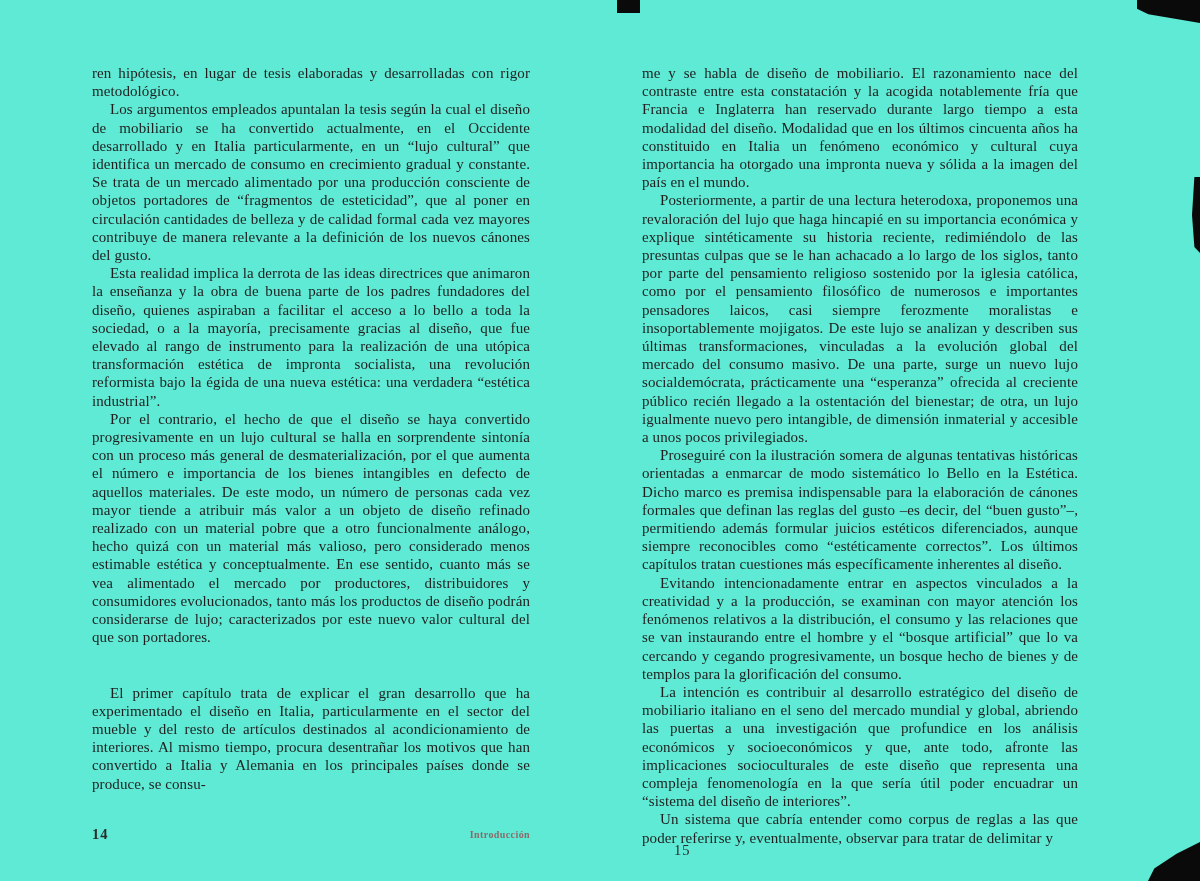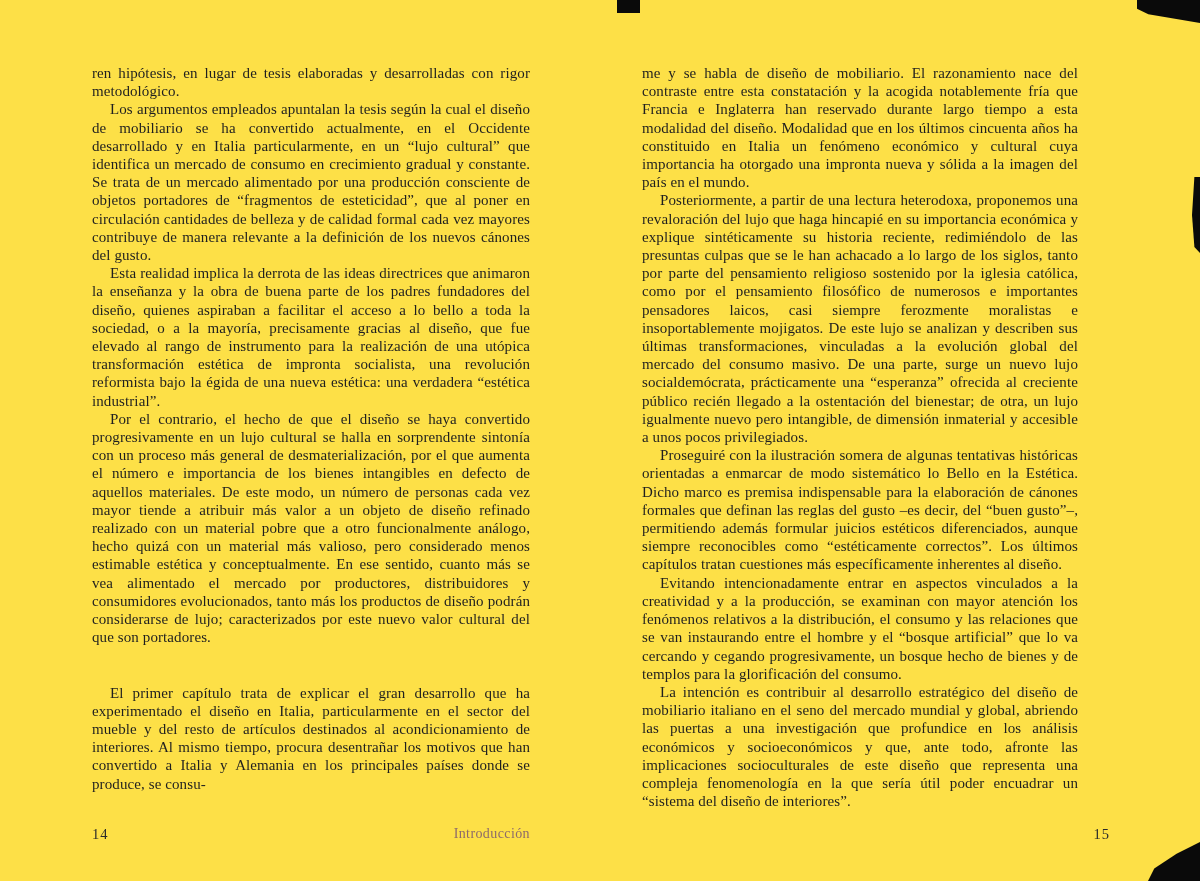--- a/index.html
+++ b/index.html
@@ -4,21 +4,21 @@
 <style>
   html, body {
     margin: 0;
     padding: 0;
     background: #ffffff;
   }
   #spread {
     position: relative;
     width: 1200px;
     height: 881px;
-    background: #fde047;
+    background: #5eead4;
     overflow: hidden;
     font-family: "Liberation Serif", serif;
   }
   .page-text {
     position: absolute;
     top: 64px;
     text-align: justify;
     font-size: 15px;
     line-height: 18.2px;
     color: #1f1f1f;
@@ -36,34 +36,36 @@
     position: absolute;
     top: 826px;
     font-size: 14.5px;
     color: #2a2a2a;
   }
   #left-footer {
     left: 92px;
     width: 438px;
     display: flex;
     justify-content: space-between;
-    align-items: flex-start;
+    align-items: center;
+    font-weight: bold;
   }
   #right-footer {
     left: 674px;
     width: 436px;
-    text-align: right;
+    text-align: left;
+    margin-top: 16px;
   }
   .folio {
     letter-spacing: 1px;
     font-variant-numeric: oldstyle-nums;
   }
   .running-head {
     color: #8d6a6a;
-    font-size: 14px;
+    font-size: 10px;
     letter-spacing: 0.4px;
   }
   
   .scan-mark {
     position: absolute;
     background: #0a0a0a;
   }
   #mark-top-center   { left: 617px;  top: 0;     width: 23px; height: 13px; }
   #mark-top-right    { left: 1137px; top: 0;     width: 63px; height: 23px;
                        clip-path: polygon(0 0, 100% 0, 100% 100%, 18% 62%, 0 38%); }
@@ -84,20 +86,21 @@
       <p class="para indent">Por el contrario, el hecho de que el diseño se haya convertido progresivamente en un lujo cultural se halla en sorprendente sintonía con un proceso más general de desmaterialización, por el que aumenta el número e importancia de los bienes intangibles en defecto de aquellos materiales. De este modo, un número de personas cada vez mayor tiende a atribuir más valor a un objeto de diseño refinado realizado con un material pobre que a otro funcionalmente análogo, hecho quizá con un material más valioso, pero considerado menos estimable estética y conceptualmente. En ese sentido, cuanto más se vea alimentado el mercado por productores, distribuidores y consumidores evolucionados, tanto más los productos de diseño podrán considerarse de lujo; caracterizados por este nuevo valor cultural del que son portadores.</p>
       <p class="para indent gap">El primer capítulo trata de explicar el gran desarrollo que ha experimentado el diseño en Italia, particularmente en el sector del mueble y del resto de artículos destinados al acondicionamiento de interiores. Al mismo tiempo, procura desentrañar los motivos que han convertido a Italia y Alemania en los principales países donde se produce, se consu-</p>
     </div>
 
   <div id="right-text" class="page-text">
       <p class="para">me y se habla de diseño de mobiliario. El razonamiento nace del contraste entre esta constatación y la acogida notablemente fría que Francia e Inglaterra han reservado durante largo tiempo a esta modalidad del diseño. Modalidad que en los últimos cincuenta años ha constituido en Italia un fenómeno económico y cultural cuya importancia ha otorgado una impronta nueva y sólida a la imagen del país en el mundo.</p>
       <p class="para indent">Posteriormente, a partir de una lectura heterodoxa, proponemos una revaloración del lujo que haga hincapié en su importancia económica y explique sintéticamente su historia reciente, redimiéndolo de las presuntas culpas que se le han achacado a lo largo de los siglos, tanto por parte del pensamiento religioso sostenido por la iglesia católica, como por el pensamiento filosófico de numerosos e importantes pensadores laicos, casi siempre ferozmente moralistas e insoportablemente mojigatos. De este lujo se analizan y describen sus últimas transformaciones, vinculadas a la evolución global del mercado del consumo masivo. De una parte, surge un nuevo lujo socialdemócrata, prácticamente una “esperanza” ofrecida al creciente público recién llegado a la ostentación del bienestar; de otra, un lujo igualmente nuevo pero intangible, de dimensión inmaterial y accesible a unos pocos privilegiados.</p>
       <p class="para indent">Proseguiré con la ilustración somera de algunas tentativas históricas orientadas a enmarcar de modo sistemático lo Bello en la Estética. Dicho marco es premisa indispensable para la elaboración de cánones formales que definan las reglas del gusto –es decir, del “buen gusto”–, permitiendo además formular juicios estéticos diferenciados, aunque siempre reconocibles como “estéticamente correctos”. Los últimos capítulos tratan cuestiones más específicamente inherentes al diseño.</p>
       <p class="para indent">Evitando intencionadamente entrar en aspectos vinculados a la creatividad y a la producción, se examinan con mayor atención los fenómenos relativos a la distribución, el consumo y las relaciones que se van instaurando entre el hombre y el “bosque artificial” que lo va cercando y cegando progresivamente, un bosque hecho de bienes y de templos para la glorificación del consumo.</p>
       <p class="para indent">La intención es contribuir al desarrollo estratégico del diseño de mobiliario italiano en el seno del mercado mundial y global, abriendo las puertas a una investigación que profundice en los análisis económicos y socioeconómicos y que, ante todo, afronte las implicaciones socioculturales de este diseño que representa una compleja fenomenología en la que sería útil poder encuadrar un “sistema del diseño de interiores”.</p>
+      <p class="para indent">Un sistema que cabría entender como corpus de reglas a las que poder referirse y, eventualmente, observar para tratar de delimitar y</p>
     </div>
 
   <div id="left-footer" class="footer">
     <span class="folio">14</span>
     <span class="running-head">Introducción</span>
   </div>
 
   <div id="right-footer" class="footer">
     <span class="folio">15</span>
   </div>

